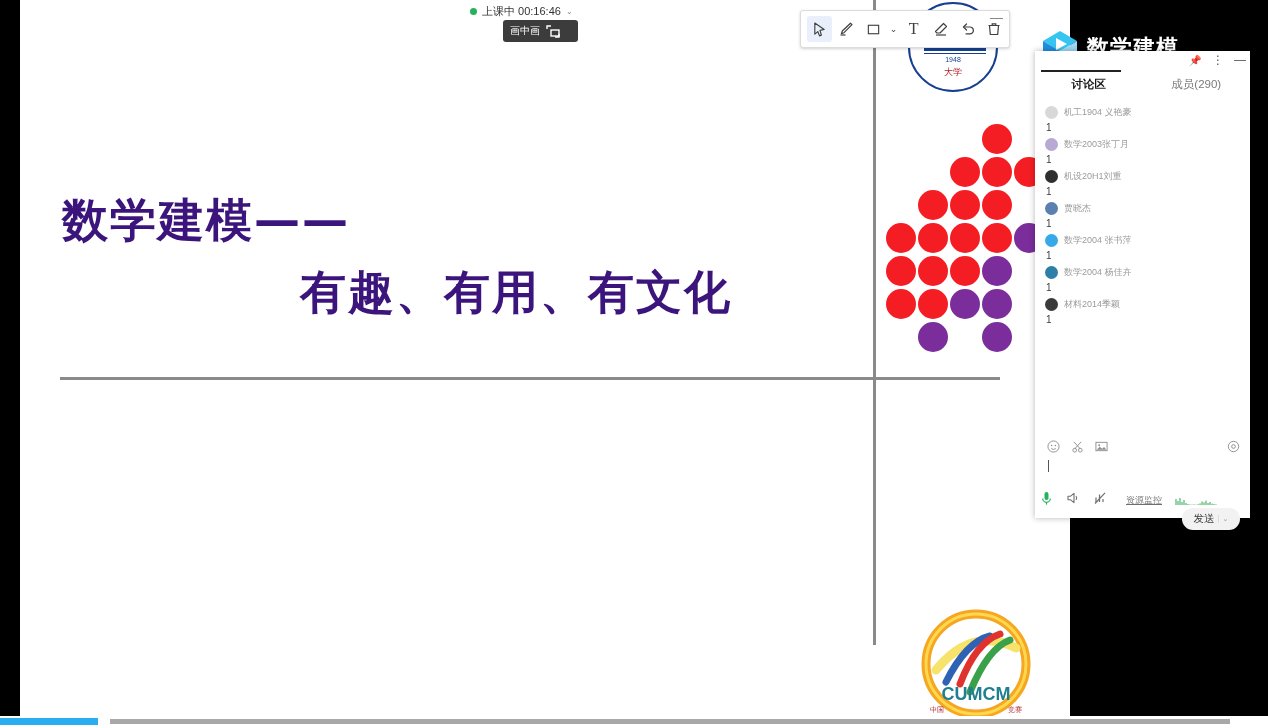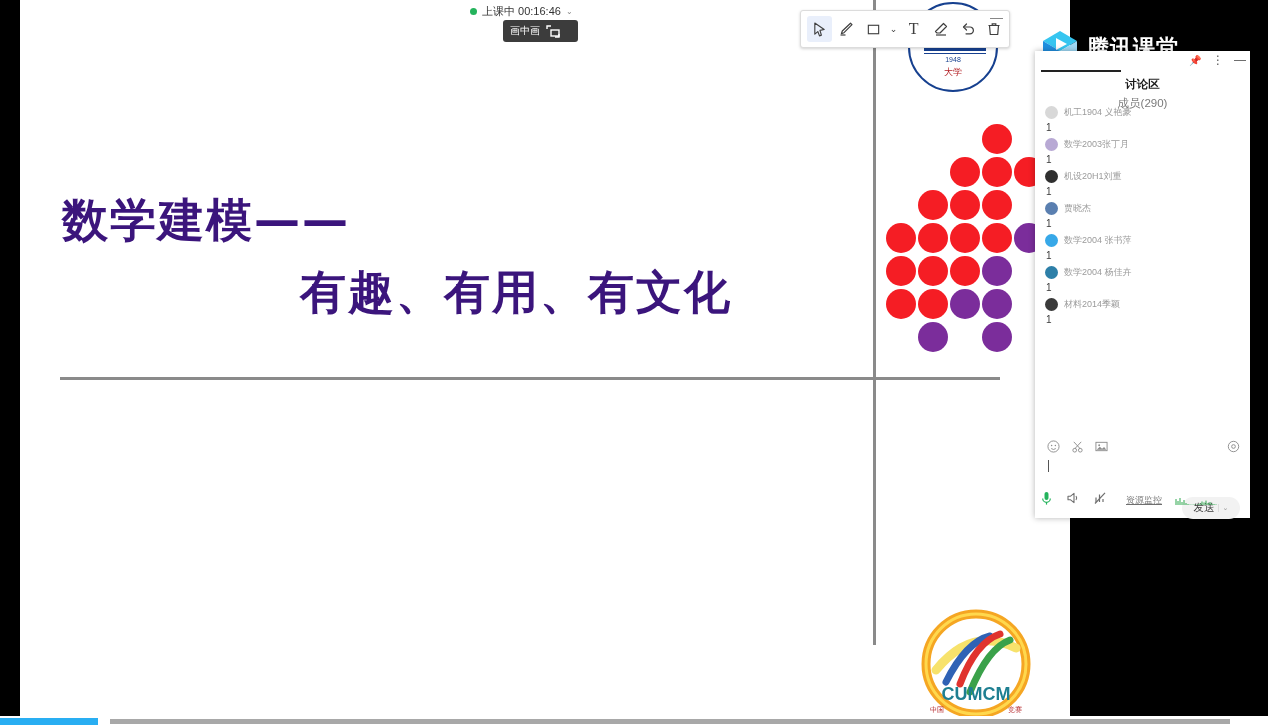--- a/index.html
+++ b/index.html
@@ -68,35 +68,35 @@
   
   .brandrow{position:absolute;left:1040px;top:28px;display:flex;align-items:center;gap:7px;}
   .brandrow .bname{font-size:22px;font-weight:bold;color:#fff;letter-spacing:1px;
       font-family:"DejaVu Sans","Liberation Sans",sans-serif;}
 
   
   .chat{position:absolute;left:1035px;top:51px;width:215px;height:467px;background:#fff;
       box-shadow:0 0 6px rgba(0,0,0,.3);}
   .chat-top{position:absolute;right:4px;top:2px;display:flex;gap:10px;align-items:center;color:#5a5a5a;}
   .chat-top span{font-size:12px;cursor:default;}
-  .tabs{position:absolute;left:0;top:22px;width:100%;height:26px;display:flex;flex-direction:column;}
+  .tabs{position:absolute;left:0;top:22px;width:100%;height:26px;display:flex;}
   .tab{flex:1;text-align:center;font-size:11.5px;color:#7a7a7a;padding-top:4px;box-sizing:border-box;}
   .tab.active{color:#1a1a1a;font-weight:bold;}
   .tabunderline{position:absolute;left:6px;top:19px;width:80px;height:2px;background:#222;}
   .msgs{position:absolute;left:0;top:50px;width:100%;height:330px;overflow:hidden;}
   .msg{padding:5px 8px 0 10px;}
   .msg .hdr{display:flex;align-items:center;gap:6px;}
   .av{width:13px;height:13px;border-radius:50%;flex:0 0 auto;}
   .msg .nm{font-size:9px;color:#9b9b9b;white-space:nowrap;overflow:hidden;}
   .msg .body{font-size:10px;color:#3a3a3a;margin:3px 0 0 1px;}
   .composer-icons{position:absolute;left:0;top:386px;width:100%;height:22px;display:flex;
       align-items:center;gap:11px;padding-left:12px;box-sizing:border-box;color:#8d8d8d;}
   .composer-icons .sp{margin-left:auto;margin-right:10px;}
   .caret{position:absolute;left:13px;top:409px;width:1px;height:12px;background:#555;}
-  .sendbtn{position:absolute;right:10px;top:446px;width:58px;height:22px;background:#f2f2f2;
+  .sendbtn{position:absolute;right:10px;top:457px;width:58px;height:22px;background:#f2f2f2;
       border-radius:11px;display:flex;align-items:center;justify-content:center;gap:3px;}
   .sendbtn .sl{font-size:10.5px;color:#3b3b3b;}
   .sendbtn .sd{font-size:7px;color:#999;border-left:1px solid #ddd;padding-left:4px;}
 
   .statusbar{position:absolute;left:1040px;top:489px;width:190px;height:22px;display:flex;
       align-items:center;gap:13px;color:#6e6e6e;text-decoration:underline;}
   .statusbar .rm{font-size:9px;color:#7a7a7a;margin-left:6px;white-space:nowrap;}
   .spark{width:42px;height:11px;display:inline-block;vertical-align:middle;}
 
   
@@ -228,21 +228,21 @@
     </span>
   </div>
 
   <div class="brandrow">
     <svg width="40" height="40" viewBox="0 0 40 40">
       <polygon points="20,3 37,13 20,23 3,13" fill="#36c5f0"></polygon>
       <polygon points="3,13 20,23 20,37 3,27" fill="#1f8fe0"></polygon>
       <polygon points="37,13 20,23 20,37 37,27" fill="#9fd9f6"></polygon>
       <polygon points="16,10 27,16 16,22" fill="#fff"></polygon>
     </svg>
-    <span class="bname">腾讯课堂</span>
+    <span class="bname">数学建模</span>
   </div>
 
   <div class="chat">
     <div class="chat-top">
       <span style="font-size:10px;">📌</span>
       <span>⋮</span>
       <span>—</span>
     </div>
 
     <div class="tabunderline"></div>

